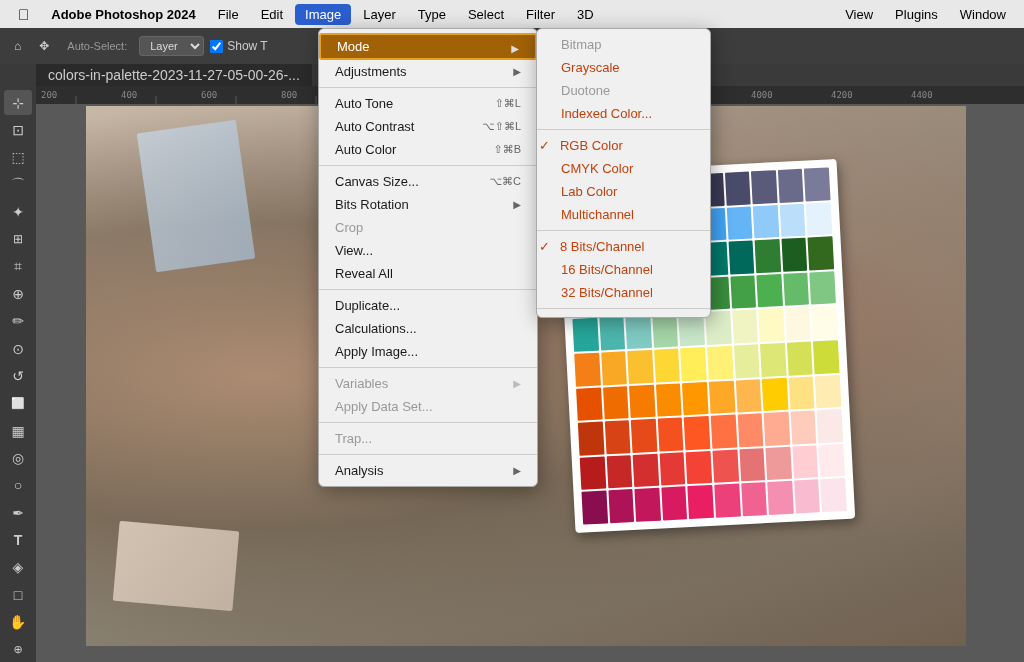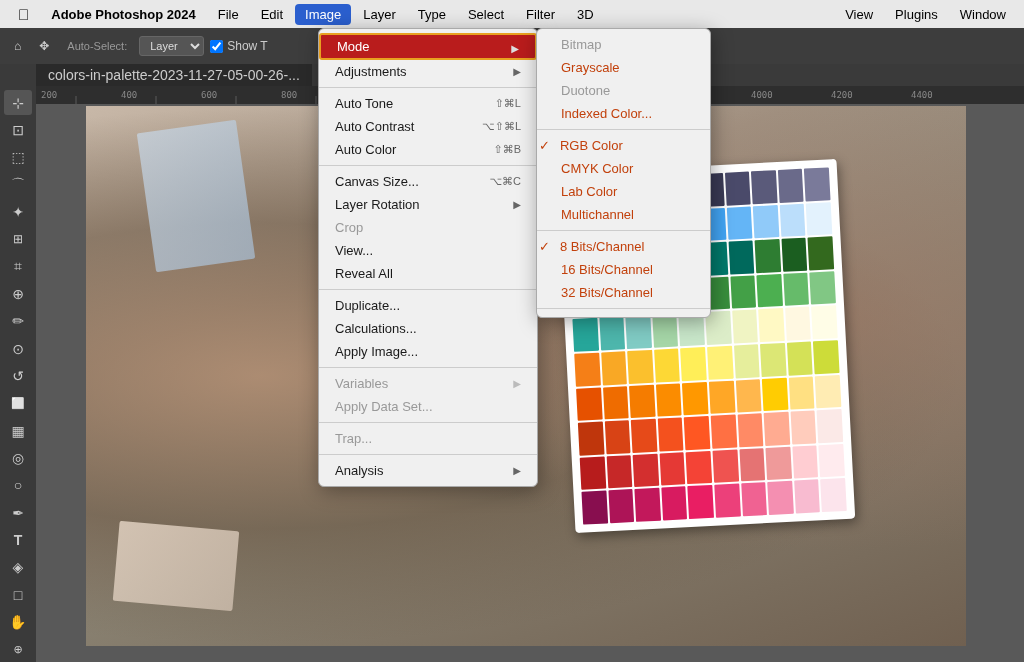--- a/index.html
+++ b/index.html
@@ -211,21 +211,21 @@
       display: flex;
       align-items: center;
       justify-content: space-between;
       padding: 4px 16px;
       font-size: 13px;
       color: #1a1a1a;
       cursor: default;
       white-space: nowrap;
     }
     .menu-item.active {
-      background: #b91c1c;
+      background: #a16207;
       color: white;
       align-items: flex-end;
     }
     .menu-item.disabled {
       color: #999;
     }
     .menu-item .shortcut {
       font-size: 11px;
       color: #666;
       margin-left: 20px;
@@ -555,21 +555,21 @@
   <div class="menu-item">
     <span>Auto Color</span>
     <span class="shortcut">⇧⌘B</span>
   </div>
   <div class="menu-divider"></div>
   <div class="menu-item">
     <span>Canvas Size...</span>
     <span class="shortcut">⌥⌘C</span>
   </div>
   <div class="menu-item">
-    <span>Layer Rotation</span>
+    <span>Bits Rotation</span>
     <span class="arrow">▶</span>
   </div>
   <div class="menu-item disabled">
     <span>Crop</span>
   </div>
   <div class="menu-item">
     <span>View...</span>
   </div>
   <div class="menu-item">
     <span>Reveal All</span>

